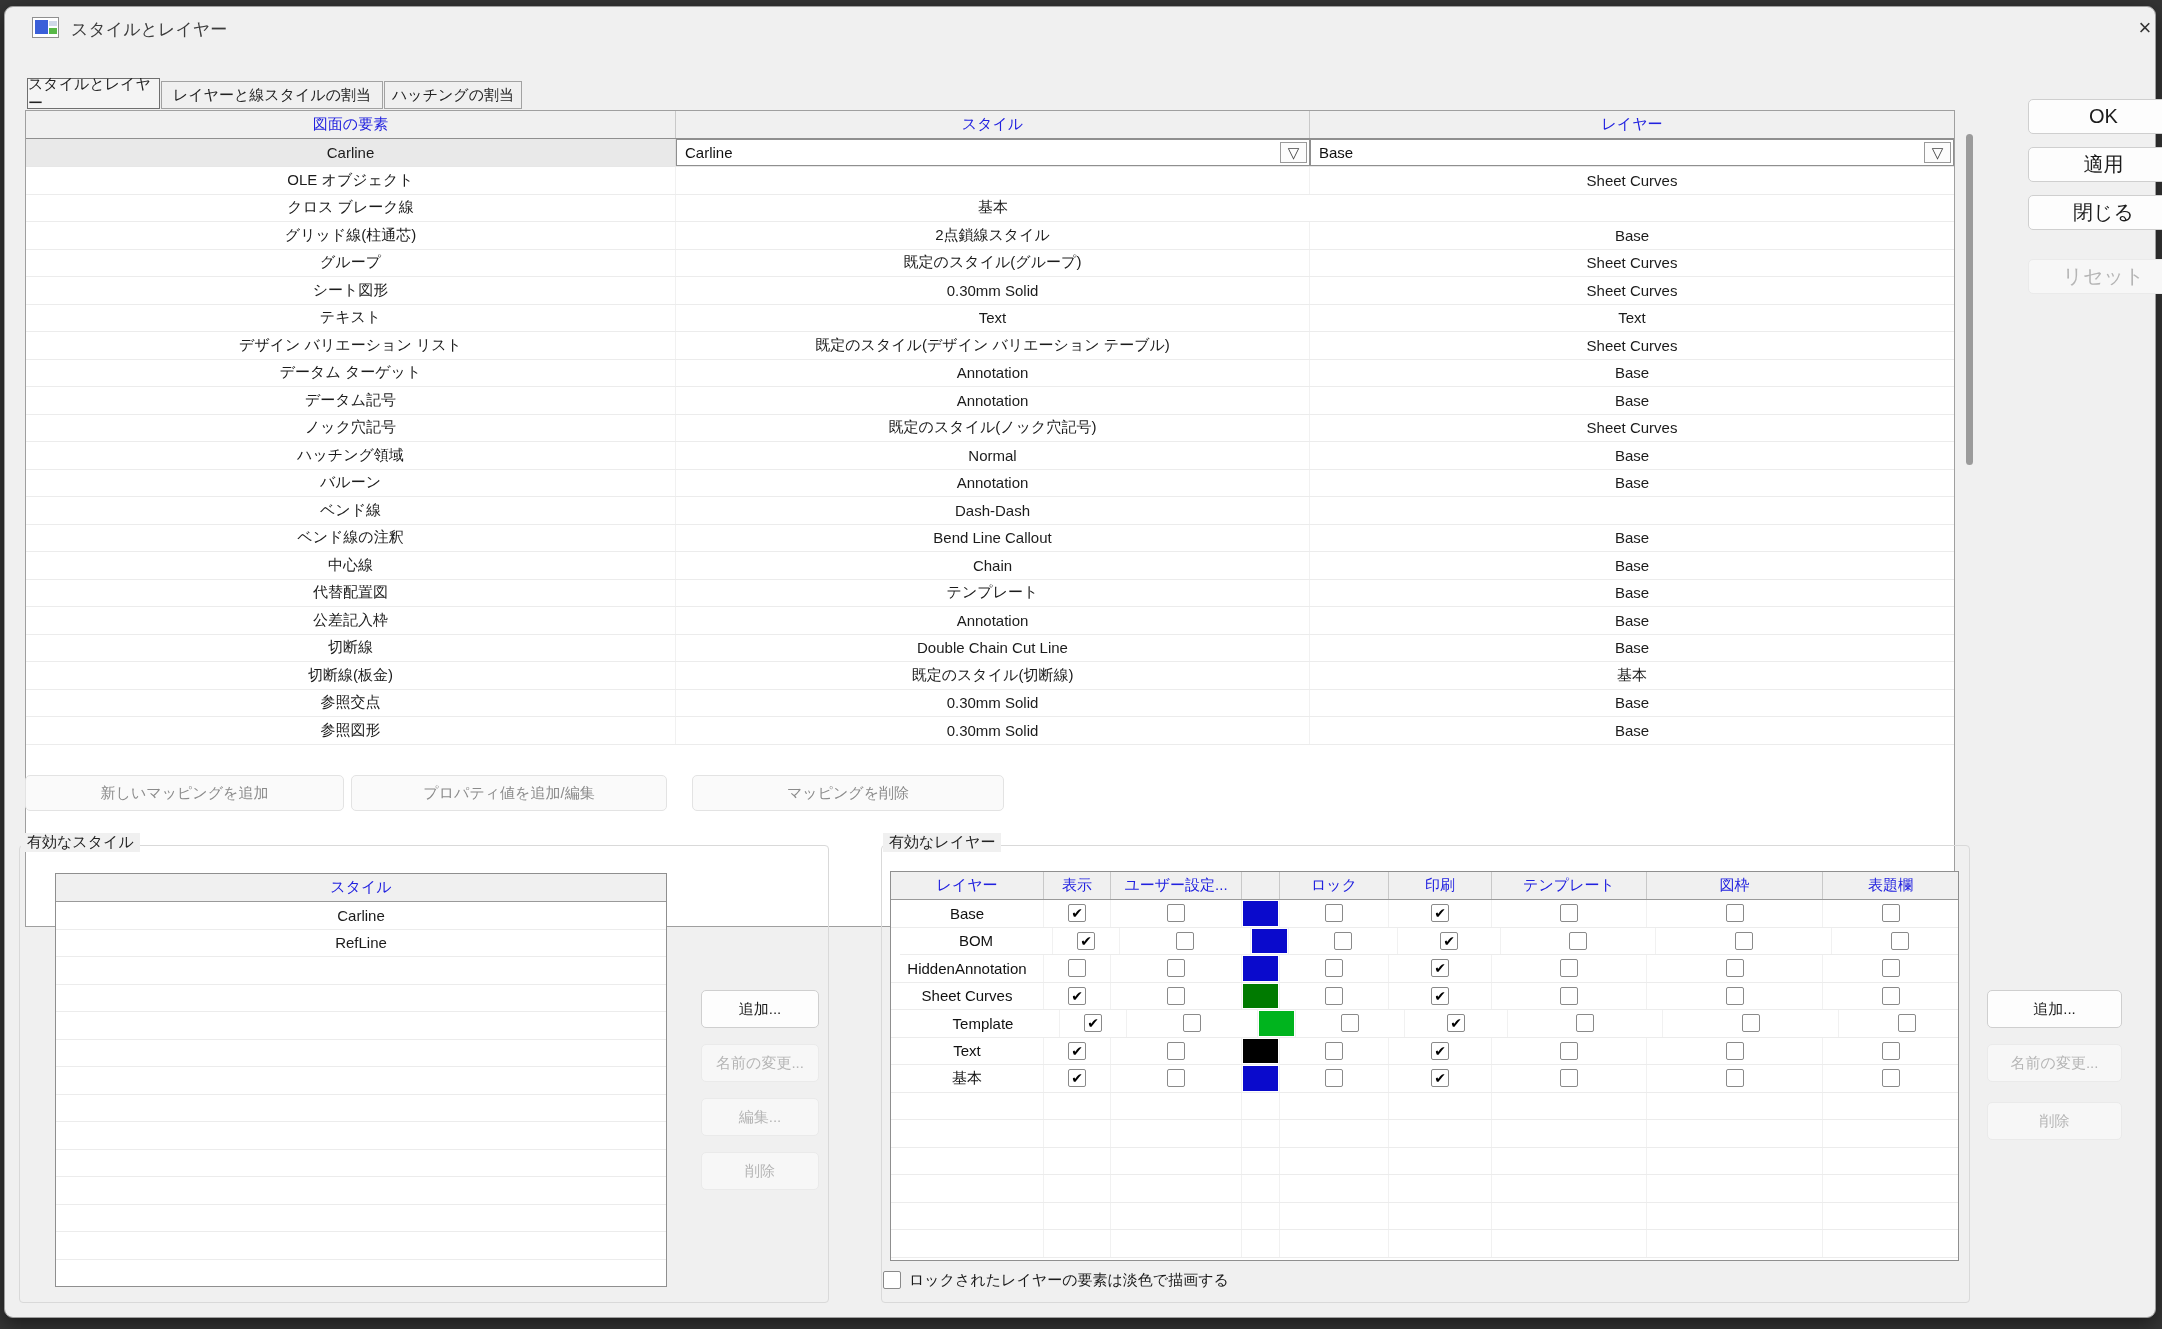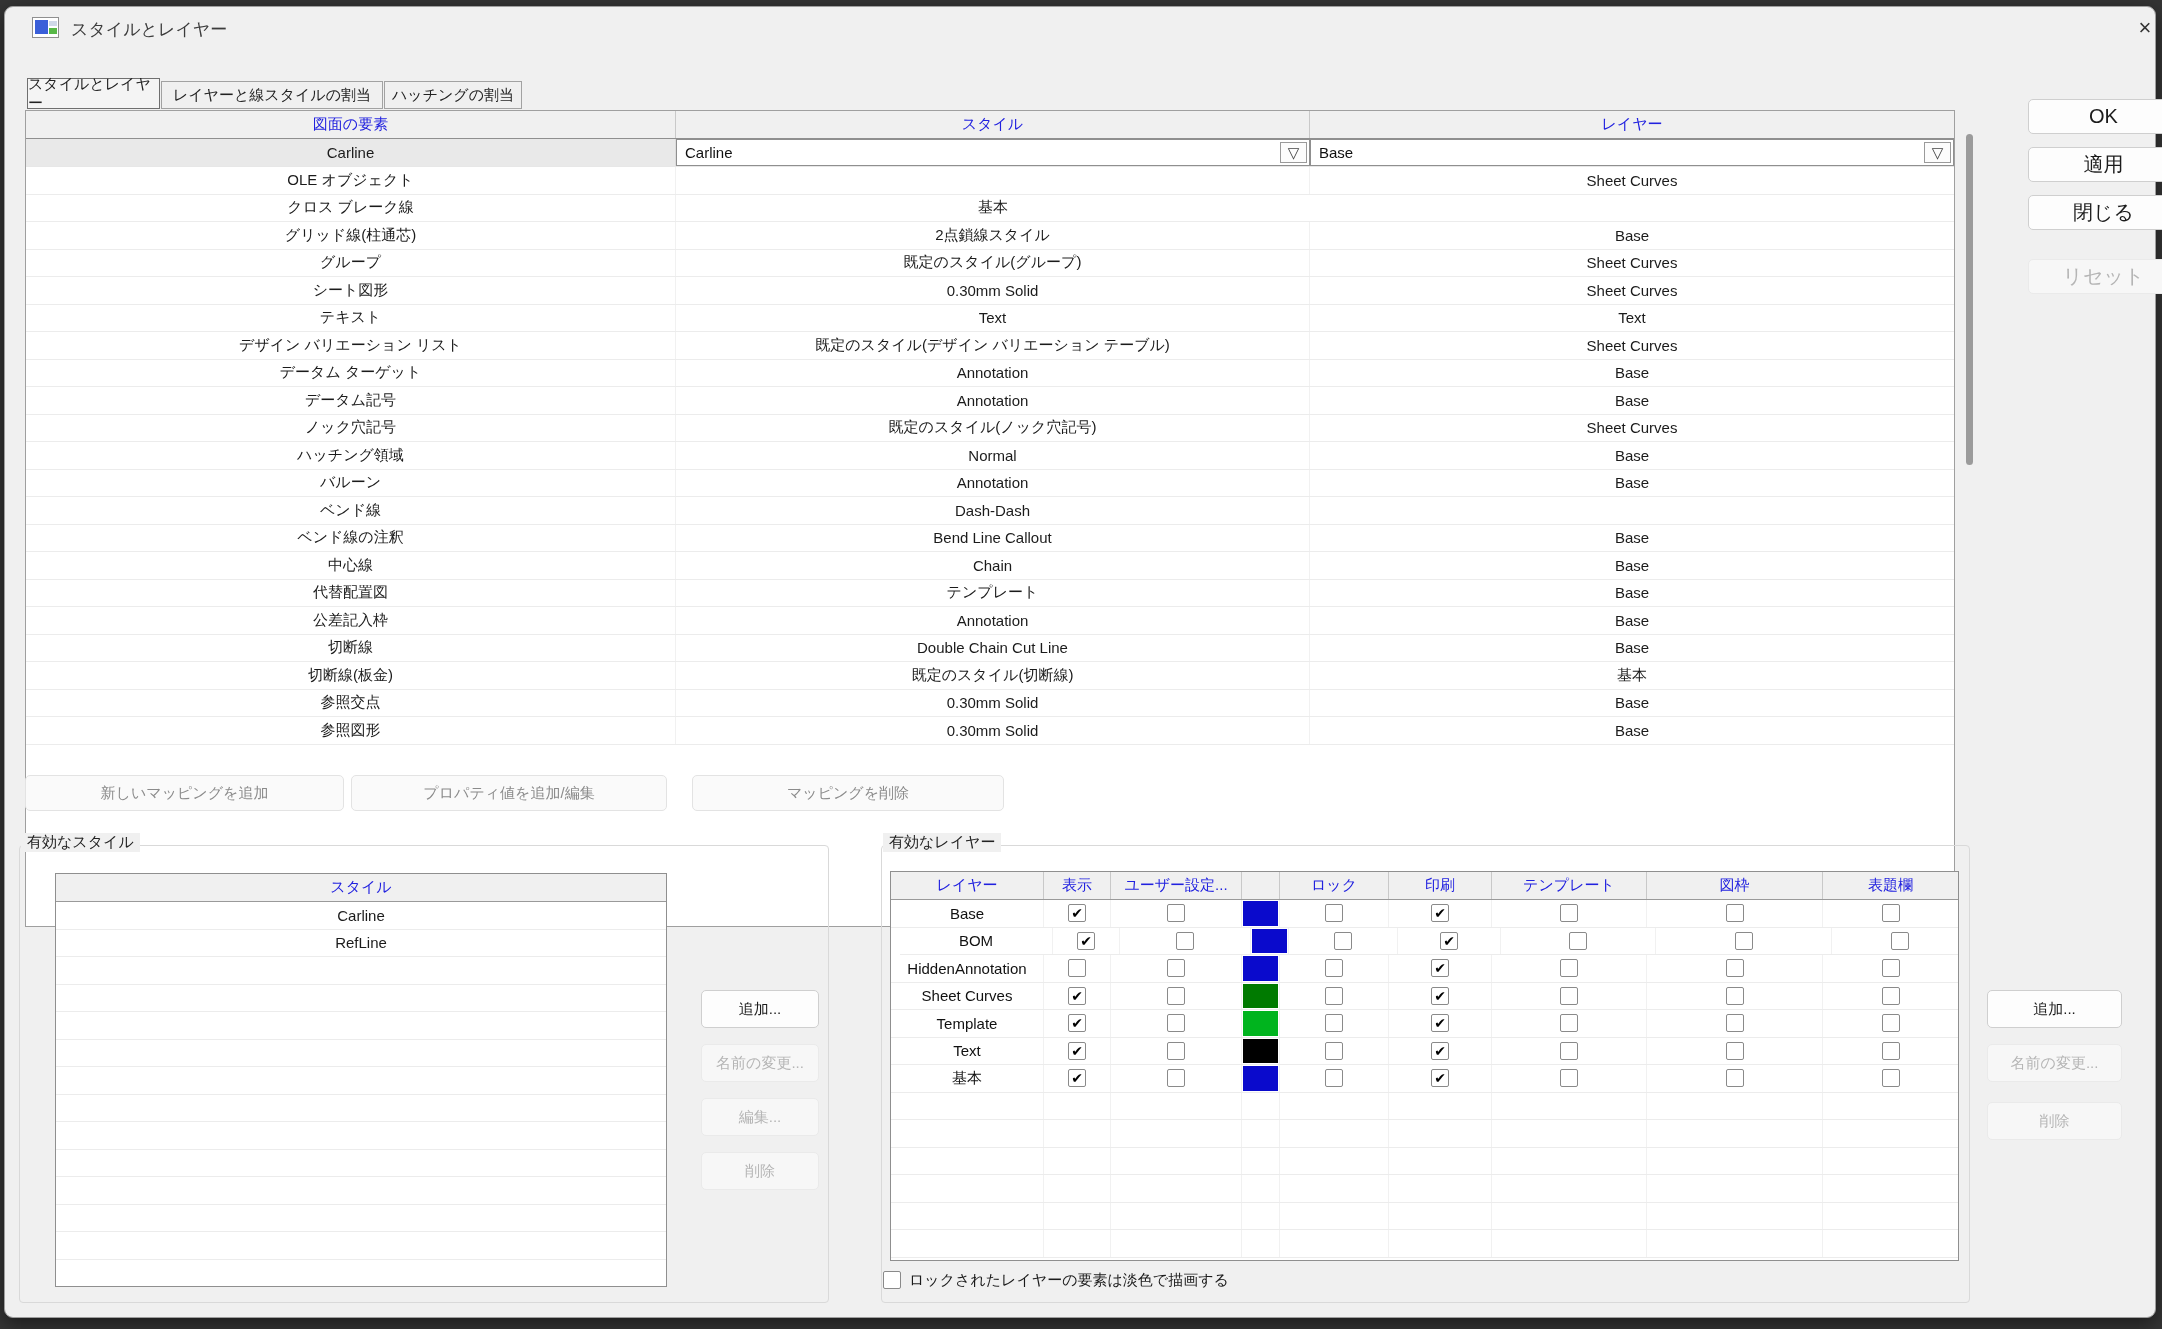--- a/index.html
+++ b/index.html
@@ -368,21 +368,21 @@
           <div>
             <div class="cb"></div>
           </div>
           <div>
             <div class="cb"></div>
           </div>
           <div>
             <div class="cb"></div>
           </div>
         </div>
-        <div class="lrow" style="grid-template-columns: 153px 67px 131px 38px 109px 103px 155px 176px 135px;">
+        <div class="lrow" style="grid-template-columns: 153px 67px 131px 38px 109px 103px 155px 176px 135px; padding-left: 16px;">
           <div class="lname">Template</div>
           <div>
             <div class="cb">✔</div>
           </div>
           <div>
             <div class="cb"></div>
           </div>
           <div class="swatch">
             <div style="background: rgb(0, 180, 30);"></div>
           </div>

